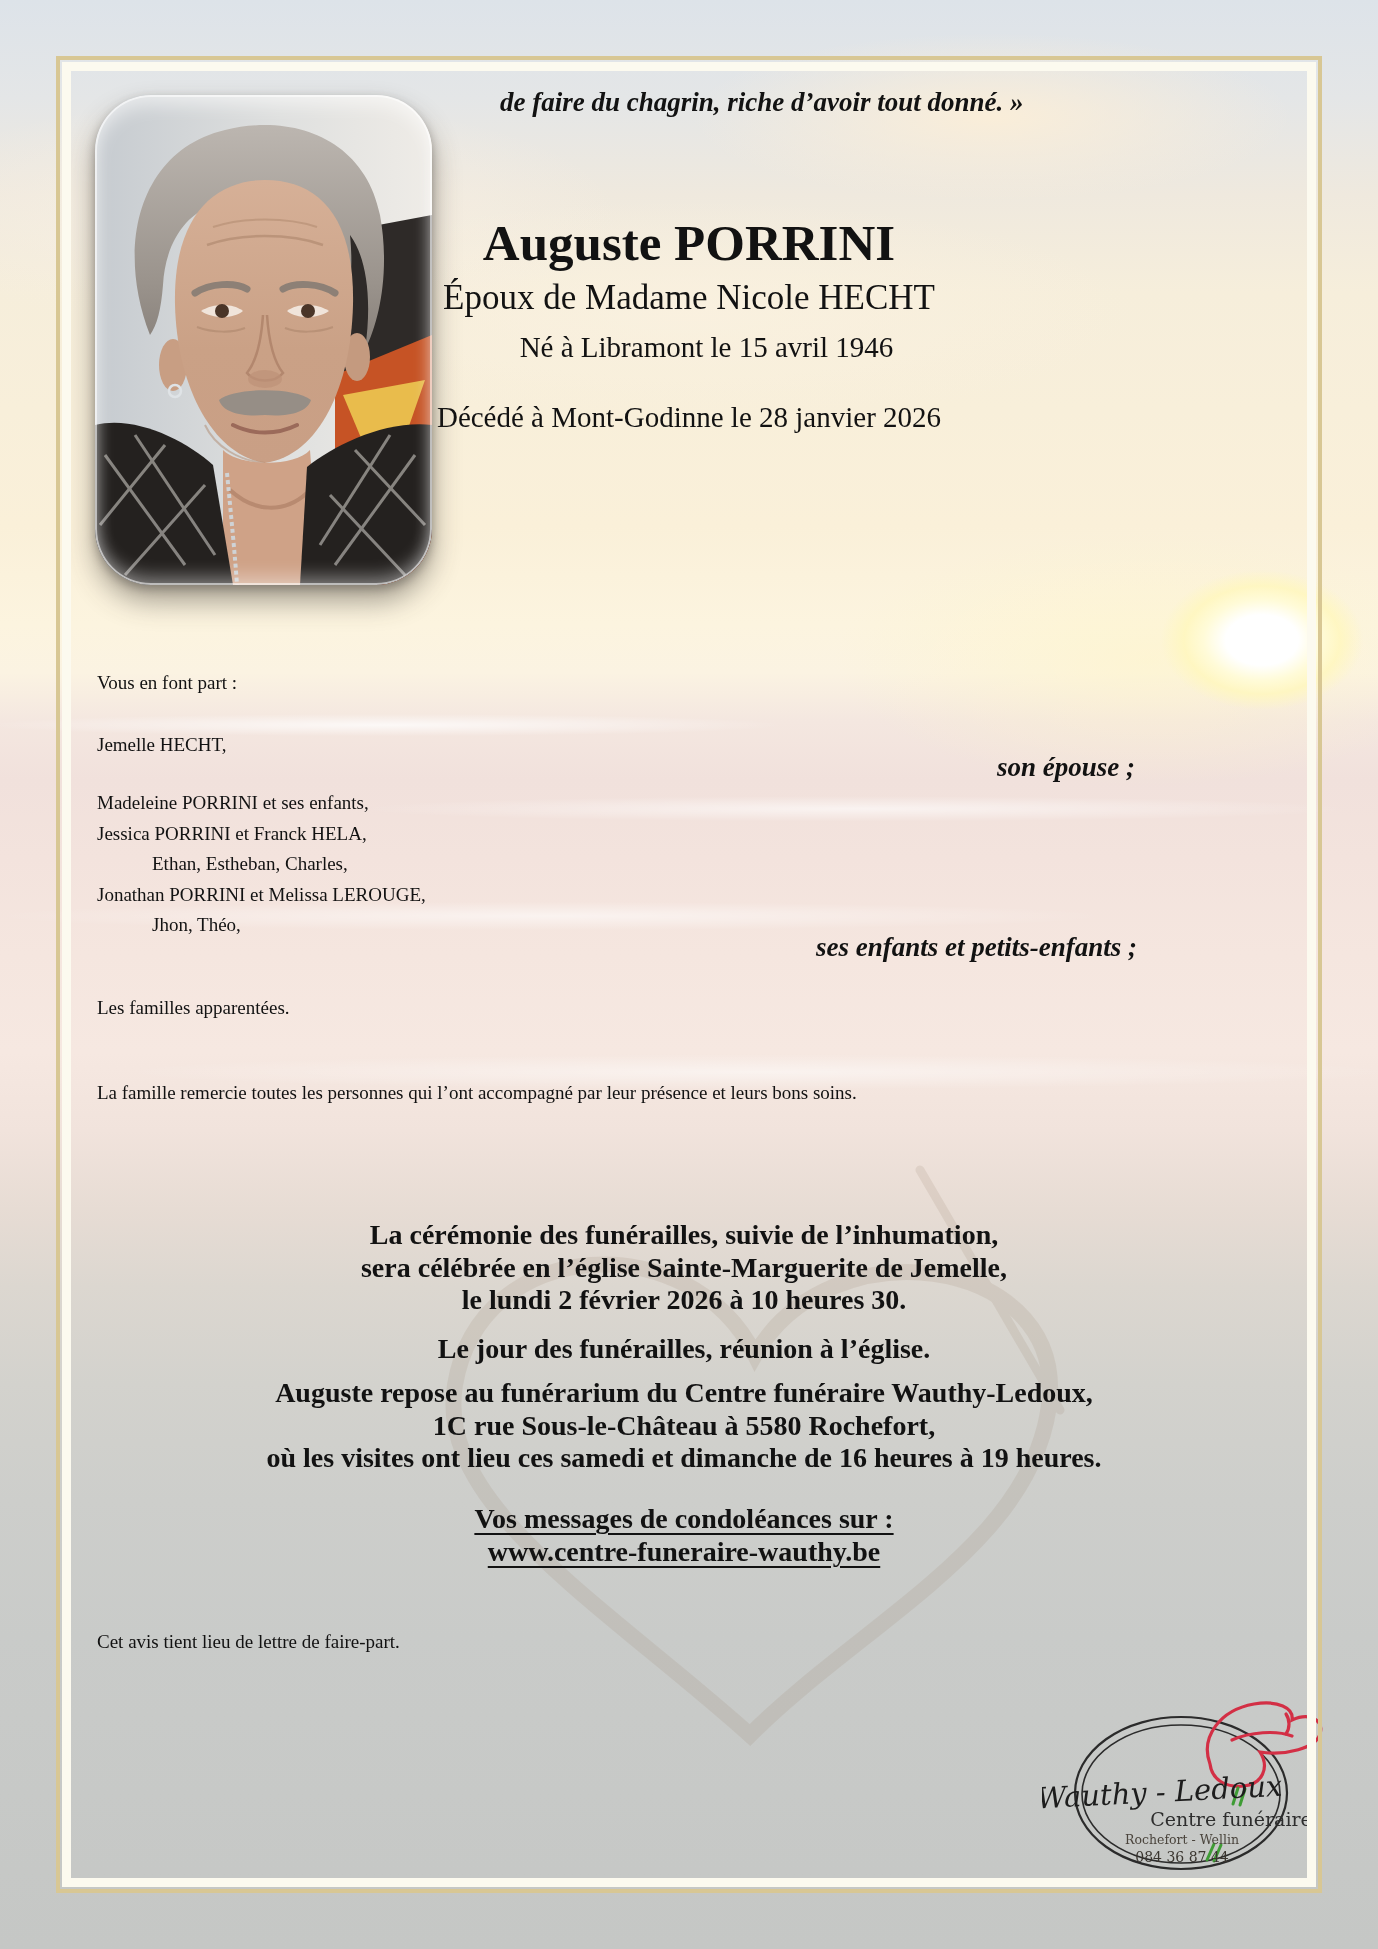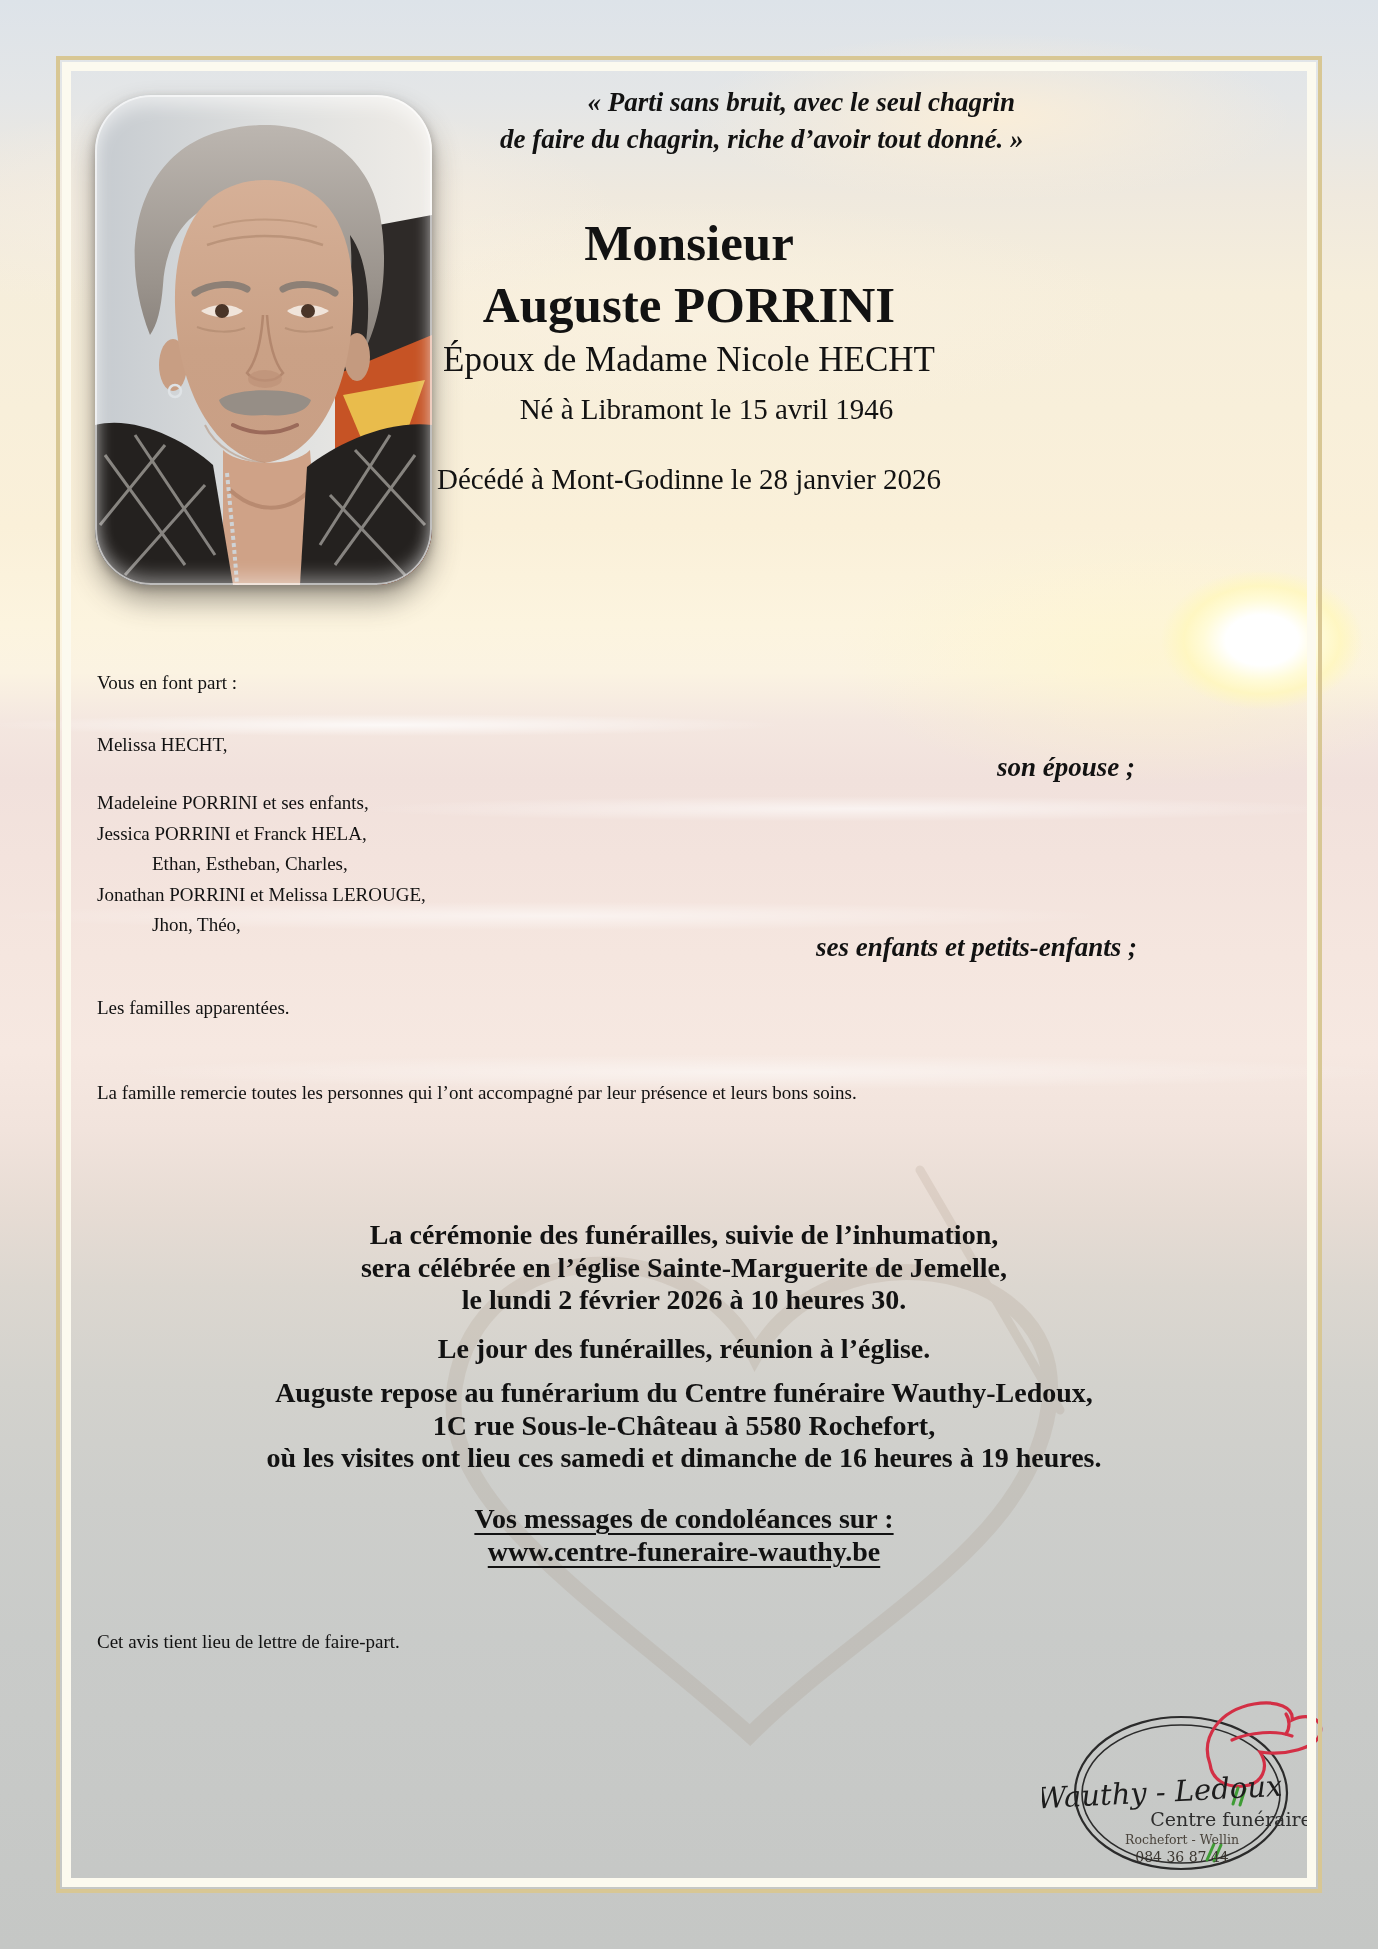--- a/index.html
+++ b/index.html
@@ -160,34 +160,32 @@
           <path d="M 330 430 L 260 355"></path>
           <path d="M 310 480 L 235 400"></path>
       </g>
 
       <path d="M 132 378 C 136 420, 140 460, 142 490" fill="none" stroke="#cfd3d6" stroke-width="4" stroke-dasharray="4 3"></path>
     </svg>
     <div class="gloss"></div>
   </div>
 
   <div class="txt quote">
-    <div>« Parti sans bruit, avec le seul chagrin</div>
     <div>de faire du chagrin, riche d’avoir tout donné. »</div>
   </div>
 
   <div class="txt title-block">
-    <div class="title-line">Monsieur</div>
     <div class="title-line">Auguste PORRINI</div>
     <div class="spouse-line">Époux de Madame Nicole HECHT</div>
     <div class="vital-line vital-first">Né à Libramont le 15 avril 1946</div>
     <div class="vital-line">Décédé à Mont-Godinne le 28 janvier 2026</div>
   </div>
 
   <div class="txt body-text intro">Vous en font part :</div>
-  <div class="txt body-text wife">Melissa HECHT,</div>
+  <div class="txt body-text wife">Jemelle HECHT,</div>
   <div class="txt role wife-role">son épouse ;</div>
 
   <div class="txt body-text children">
     <div>Madeleine PORRINI et ses enfants,</div>
     <div>Jessica PORRINI et Franck HELA,</div>
     <div class="indent">Ethan, Estheban, Charles,</div>
     <div>Jonathan PORRINI et Melissa LEROUGE,</div>
     <div class="indent">Jhon, Théo,</div>
   </div>
   <div class="txt role children-role">ses enfants et petits-enfants ;</div>

